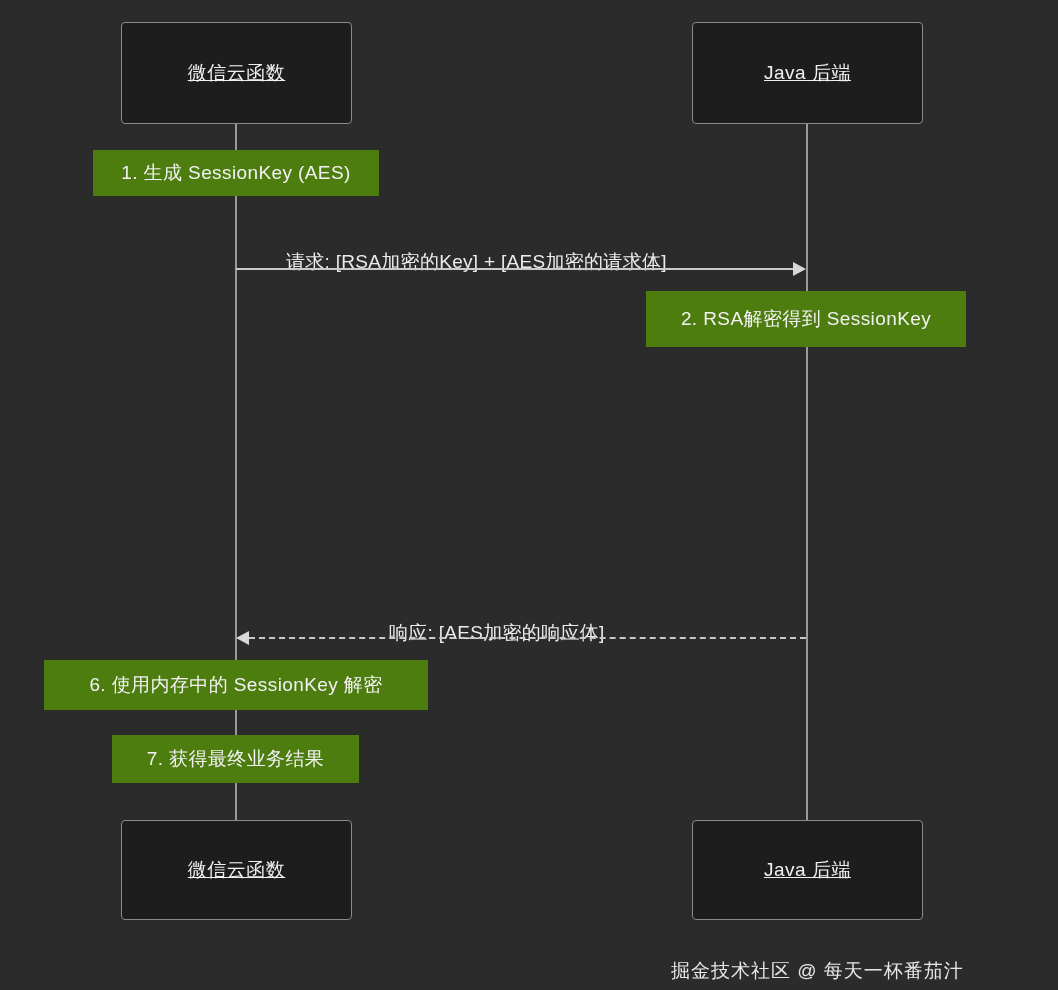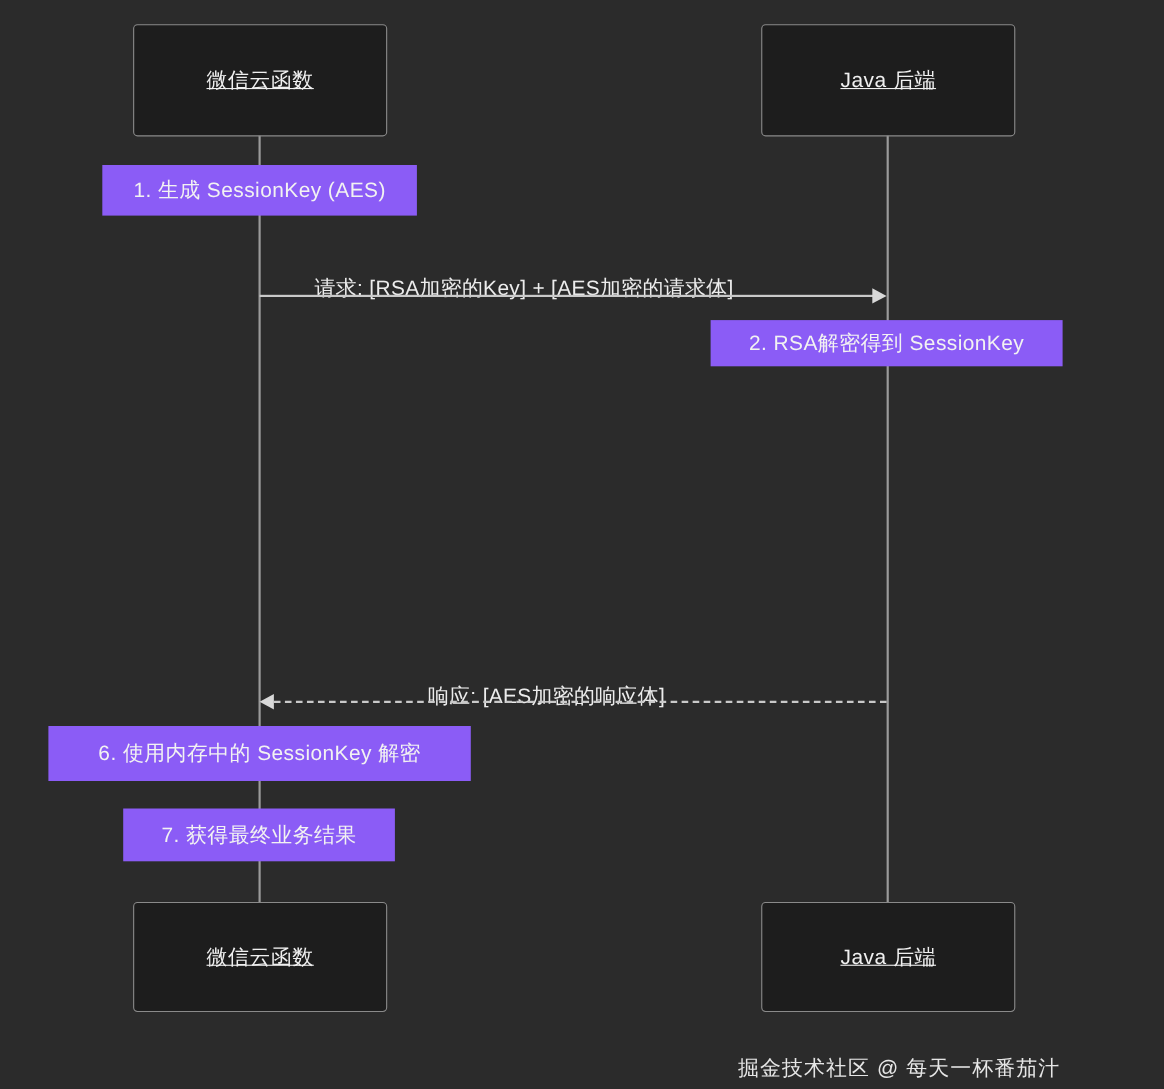--- a/index.html
+++ b/index.html
@@ -32,21 +32,21 @@
     letter-spacing: 0.5px;
     text-decoration: underline;
   }
   .lifeline {
     position: absolute;
     width: 2px;
     background: #9a9a9a;
   }
   .note {
     position: absolute;
-    background: #8b5cf6;
+    background: #4d7c0f;
     color: #f2f2f2;
     font-size: 19px;
     display: flex;
     align-items: center;
     justify-content: center;
     padding: 2px 16px;
     box-sizing: border-box;
     letter-spacing: 0.4px;
     white-space: nowrap;
   }
@@ -108,21 +108,21 @@
   <div class="note" style="left:93px; top:150px; width:286px; height:46px;">
     <span>1. 生成 SessionKey (AES)</span>
   </div>
 
   <div class="msg-label" style="left:286px; top:231px;">
     <span>请求: [RSA加密的Key] + [AES加密的请求体]</span>
   </div>
   <div class="arrow-line" style="left:236px; top:268px; width:558px;"></div>
   <div class="arrow-head-right" style="left:793px; top:262px;"></div>
 
-  <div class="note" style="left:646px; top:291px; width:320px; height:42px;">
+  <div class="note" style="left:646px; top:291px; width:320px; height:56px;">
     <span>2. RSA解密得到 SessionKey</span>
   </div>
 
 
 
 
   <div class="msg-label" style="left:389px; top:602px;">
     <span>响应: [AES加密的响应体]</span>
   </div>
   <div class="arrow-line dashed" style="left:249px; top:637px; width:557px;"></div>

